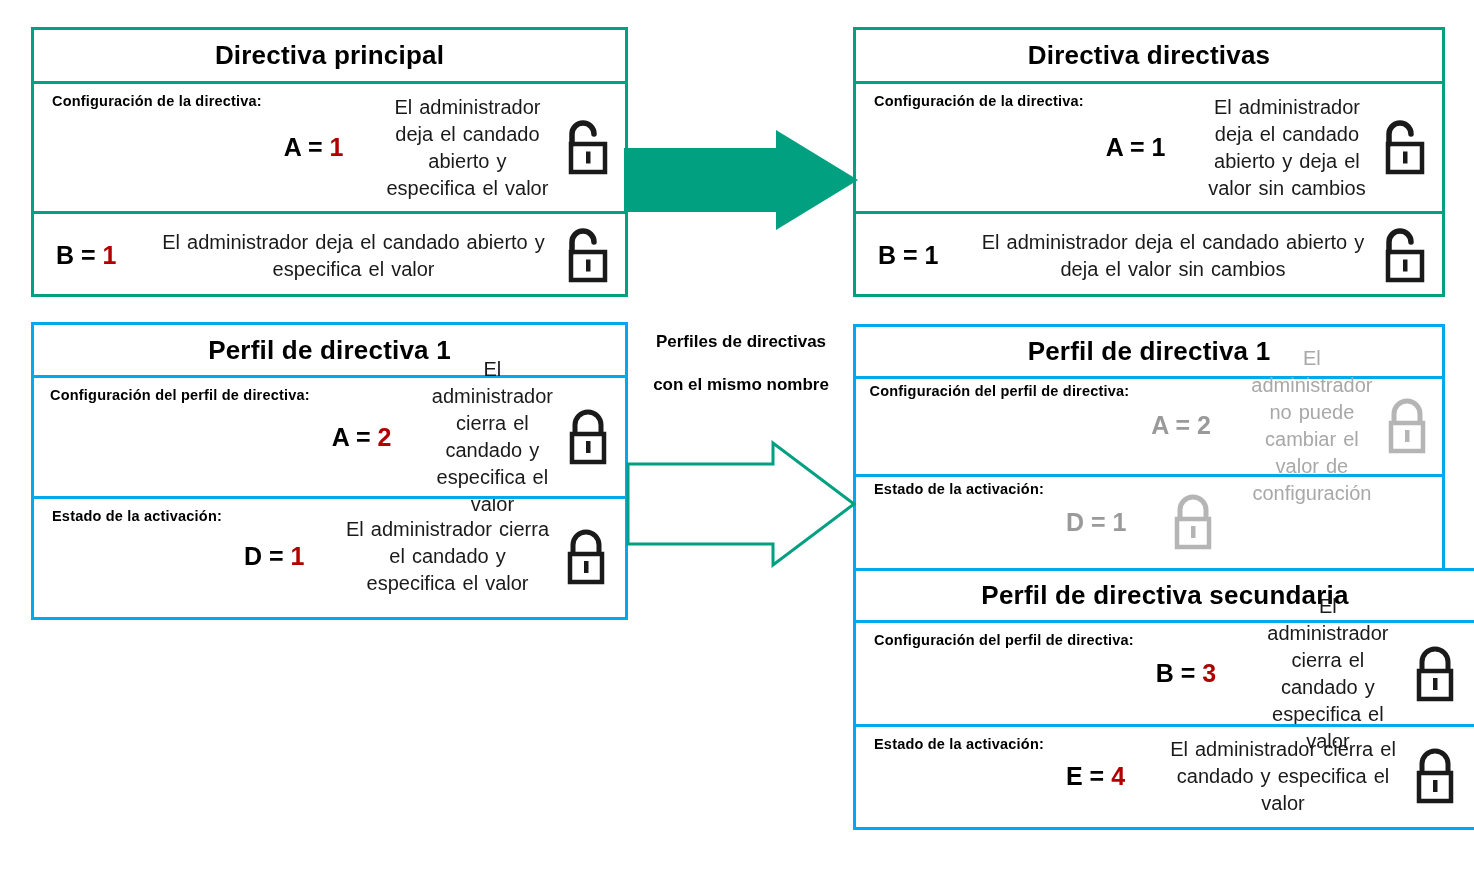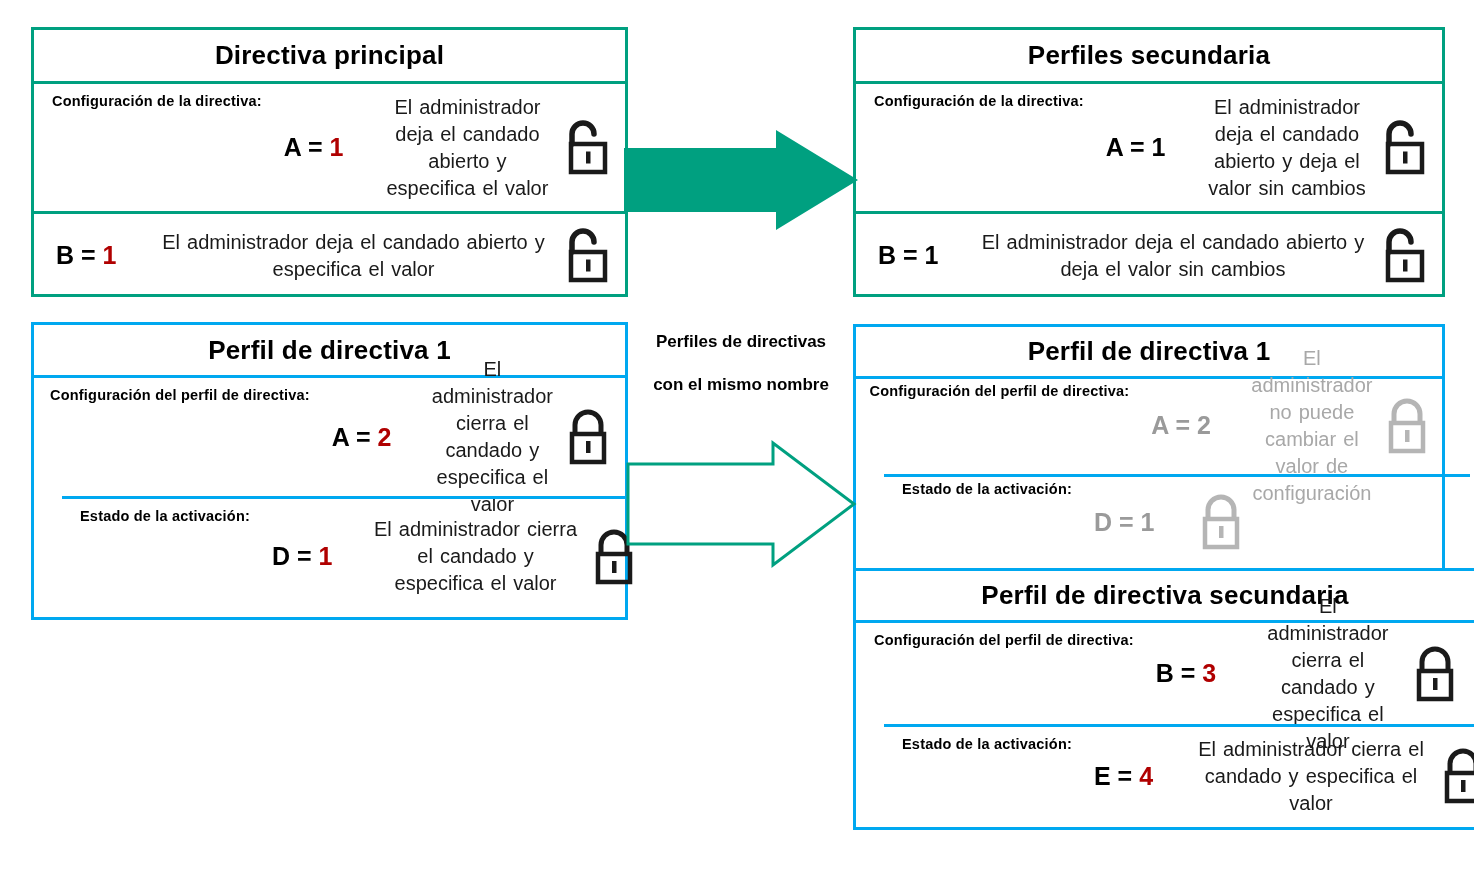--- a/index.html
+++ b/index.html
@@ -51,21 +51,20 @@
     padding: 6px 0 6px 0;
     display: flex;
     flex-direction: row;
     justify-content: center;
   }
   .panel-row + .panel-row {
     border-top: 3px solid #00a080;
   }
   .panel.blue .panel-row + .panel-row {
     border-top-color: #00a8f0;
-    margin-left: 28px;
   }
 
   .row-heading {
     font-size: 14.5px;
     font-weight: bold;
     color: #000000;
     padding: 3px 0 0 18px;
     letter-spacing: 0.2px;
     white-space: nowrap;
   }
@@ -169,21 +168,21 @@
             <path d="M12 26 L12 16 A11 11 0 0 1 34 16" fill="none" stroke="#1a1a1a" stroke-width="5.5" stroke-linecap="round"></path>
             <rect x="11" y="26" width="34" height="28" fill="none" stroke="#1a1a1a" stroke-width="4.5"></rect>
             <rect x="26" y="33.5" width="4.5" height="12" fill="#1a1a1a"></rect>
           </svg>
         </div>
       </div>
     </div>
   </div>
 
   <div class="panel" style="left:853px; top:27px; width:592px; height:270px;">
-    <div class="panel-title" style="height:54px;">Perfiles secundaria</div>
+    <div class="panel-title" style="height:54px;">Directiva directivas</div>
 
     <div class="panel-row" style="height:127px;">
       <div class="row-heading">Configuración  de la directiva:</div>
       <div class="row-body">
         <div class="row-key plain">
           <span>A = </span><span class="num">1</span>
         </div>
         <div class="row-desc">El administrador  deja  el candado  abierto  y deja  el valor  sin cambios</div>
         <div class="row-icon">
           <svg width="52" height="60" viewBox="0 0 52 60" aria-hidden="true">

